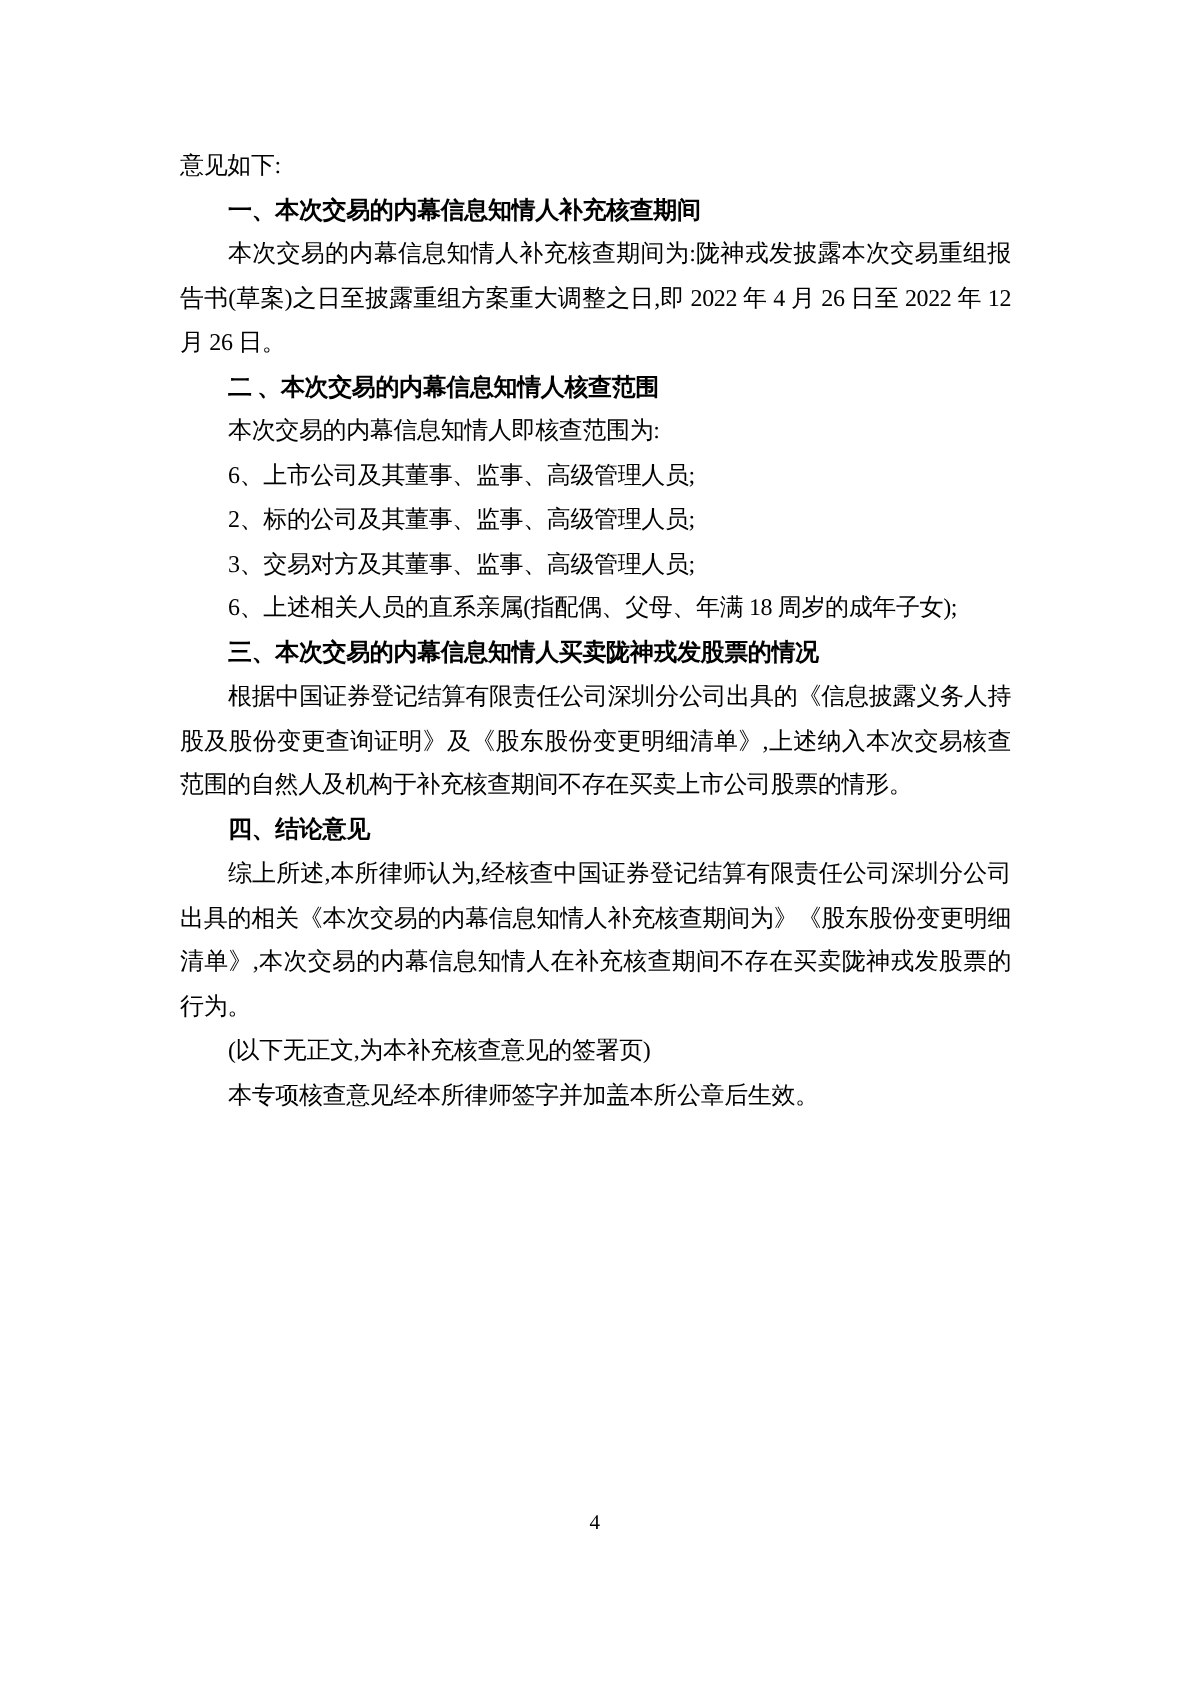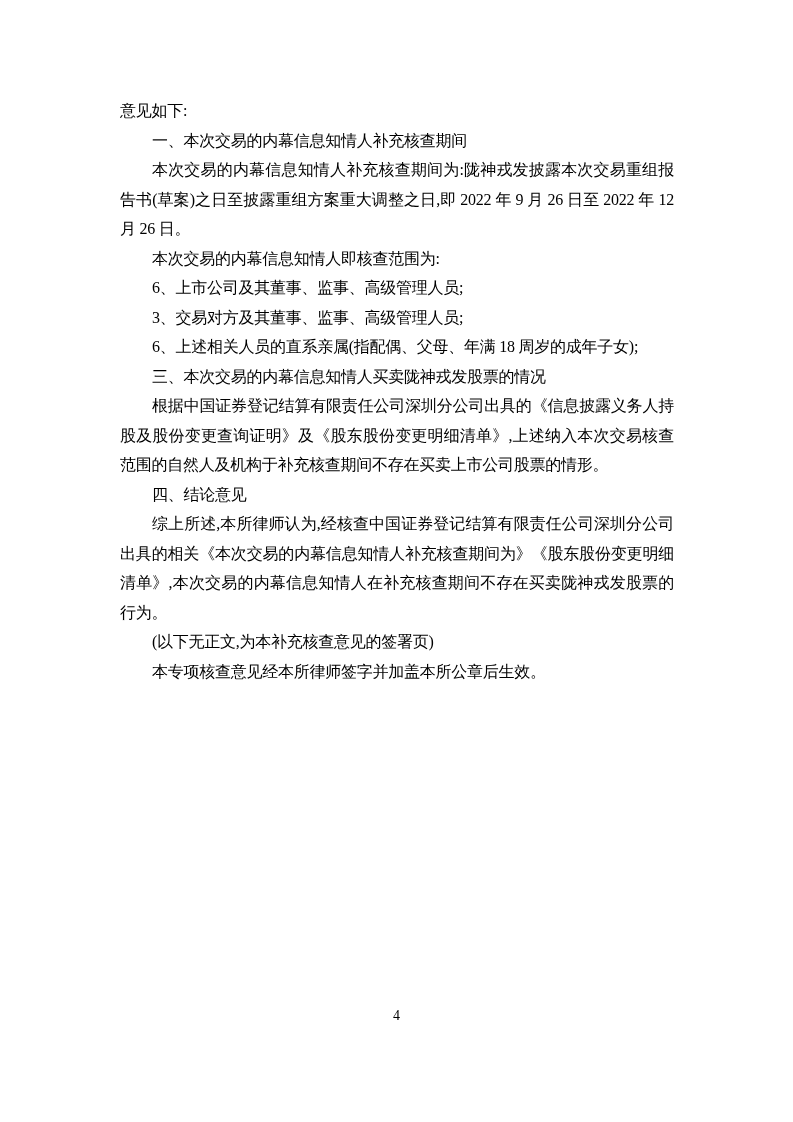--- a/index.html
+++ b/index.html
@@ -27,21 +27,21 @@
     text-align: justify;
   }
   .content p, .content h2 {
     margin: 0;
     padding: 0;
     font-size: 16px;
     font-weight: normal;
     line-height: 29.5px;
   }
   .content h2 {
-    font-weight: normal;
+    font-weight: bold;
     text-indent: 2em;
     text-align: left;
   }
   .ind {
     text-indent: 2em;
   }
   .no-ind {
     text-indent: 0;
   }
   .closing-1 {
@@ -63,24 +63,26 @@
 </style>
 </head>
 <body>
 
 <div class="page">
   <div class="content">
 
     <p class="no-ind">意见如下:</p>
 
     <h2>一、本次交易的内幕信息知情人补充核查期间</h2>
-    <p class="ind">本次交易的内幕信息知情人补充核查期间为:陇神戎发披露本次交易重组报告书(草案)之日至披露重组方案重大调整之日,即 2022 年 9 月 26 日至 2022 年 12 月 26 日。</p>
+    <p class="ind">本次交易的内幕信息知情人补充核查期间为:陇神戎发披露本次交易重组报告书(草案)之日至披露重组方案重大调整之日,即 2022 年 4 月 26 日至 2022 年 12 月 26 日。</p>
 
+    <h2>二 、本次交易的内幕信息知情人核查范围</h2>
     <p class="ind">本次交易的内幕信息知情人即核查范围为:</p>
     <p class="ind">6、上市公司及其董事、监事、高级管理人员;</p>
+    <p class="ind">2、标的公司及其董事、监事、高级管理人员;</p>
     <p class="ind">3、交易对方及其董事、监事、高级管理人员;</p>
     <p class="ind">6、上述相关人员的直系亲属(指配偶、父母、年满 18 周岁的成年子女);</p>
 
     <h2>三、本次交易的内幕信息知情人买卖陇神戎发股票的情况</h2>
     <p class="ind">根据中国证券登记结算有限责任公司深圳分公司出具的《信息披露义务人持股及股份变更查询证明》及《股东股份变更明细清单》,上述纳入本次交易核查范围的自然人及机构于补充核查期间不存在买卖上市公司股票的情形。</p>
 
     <h2>四、结论意见</h2>
     <p class="ind">综上所述,本所律师认为,经核查中国证券登记结算有限责任公司深圳分公司出具的相关《本次交易的内幕信息知情人补充核查期间为》《股东股份变更明细清单》,本次交易的内幕信息知情人在补充核查期间不存在买卖陇神戎发股票的行为。</p>
 
     <p class="ind closing-2">(以下无正文,为本补充核查意见的签署页)</p>

